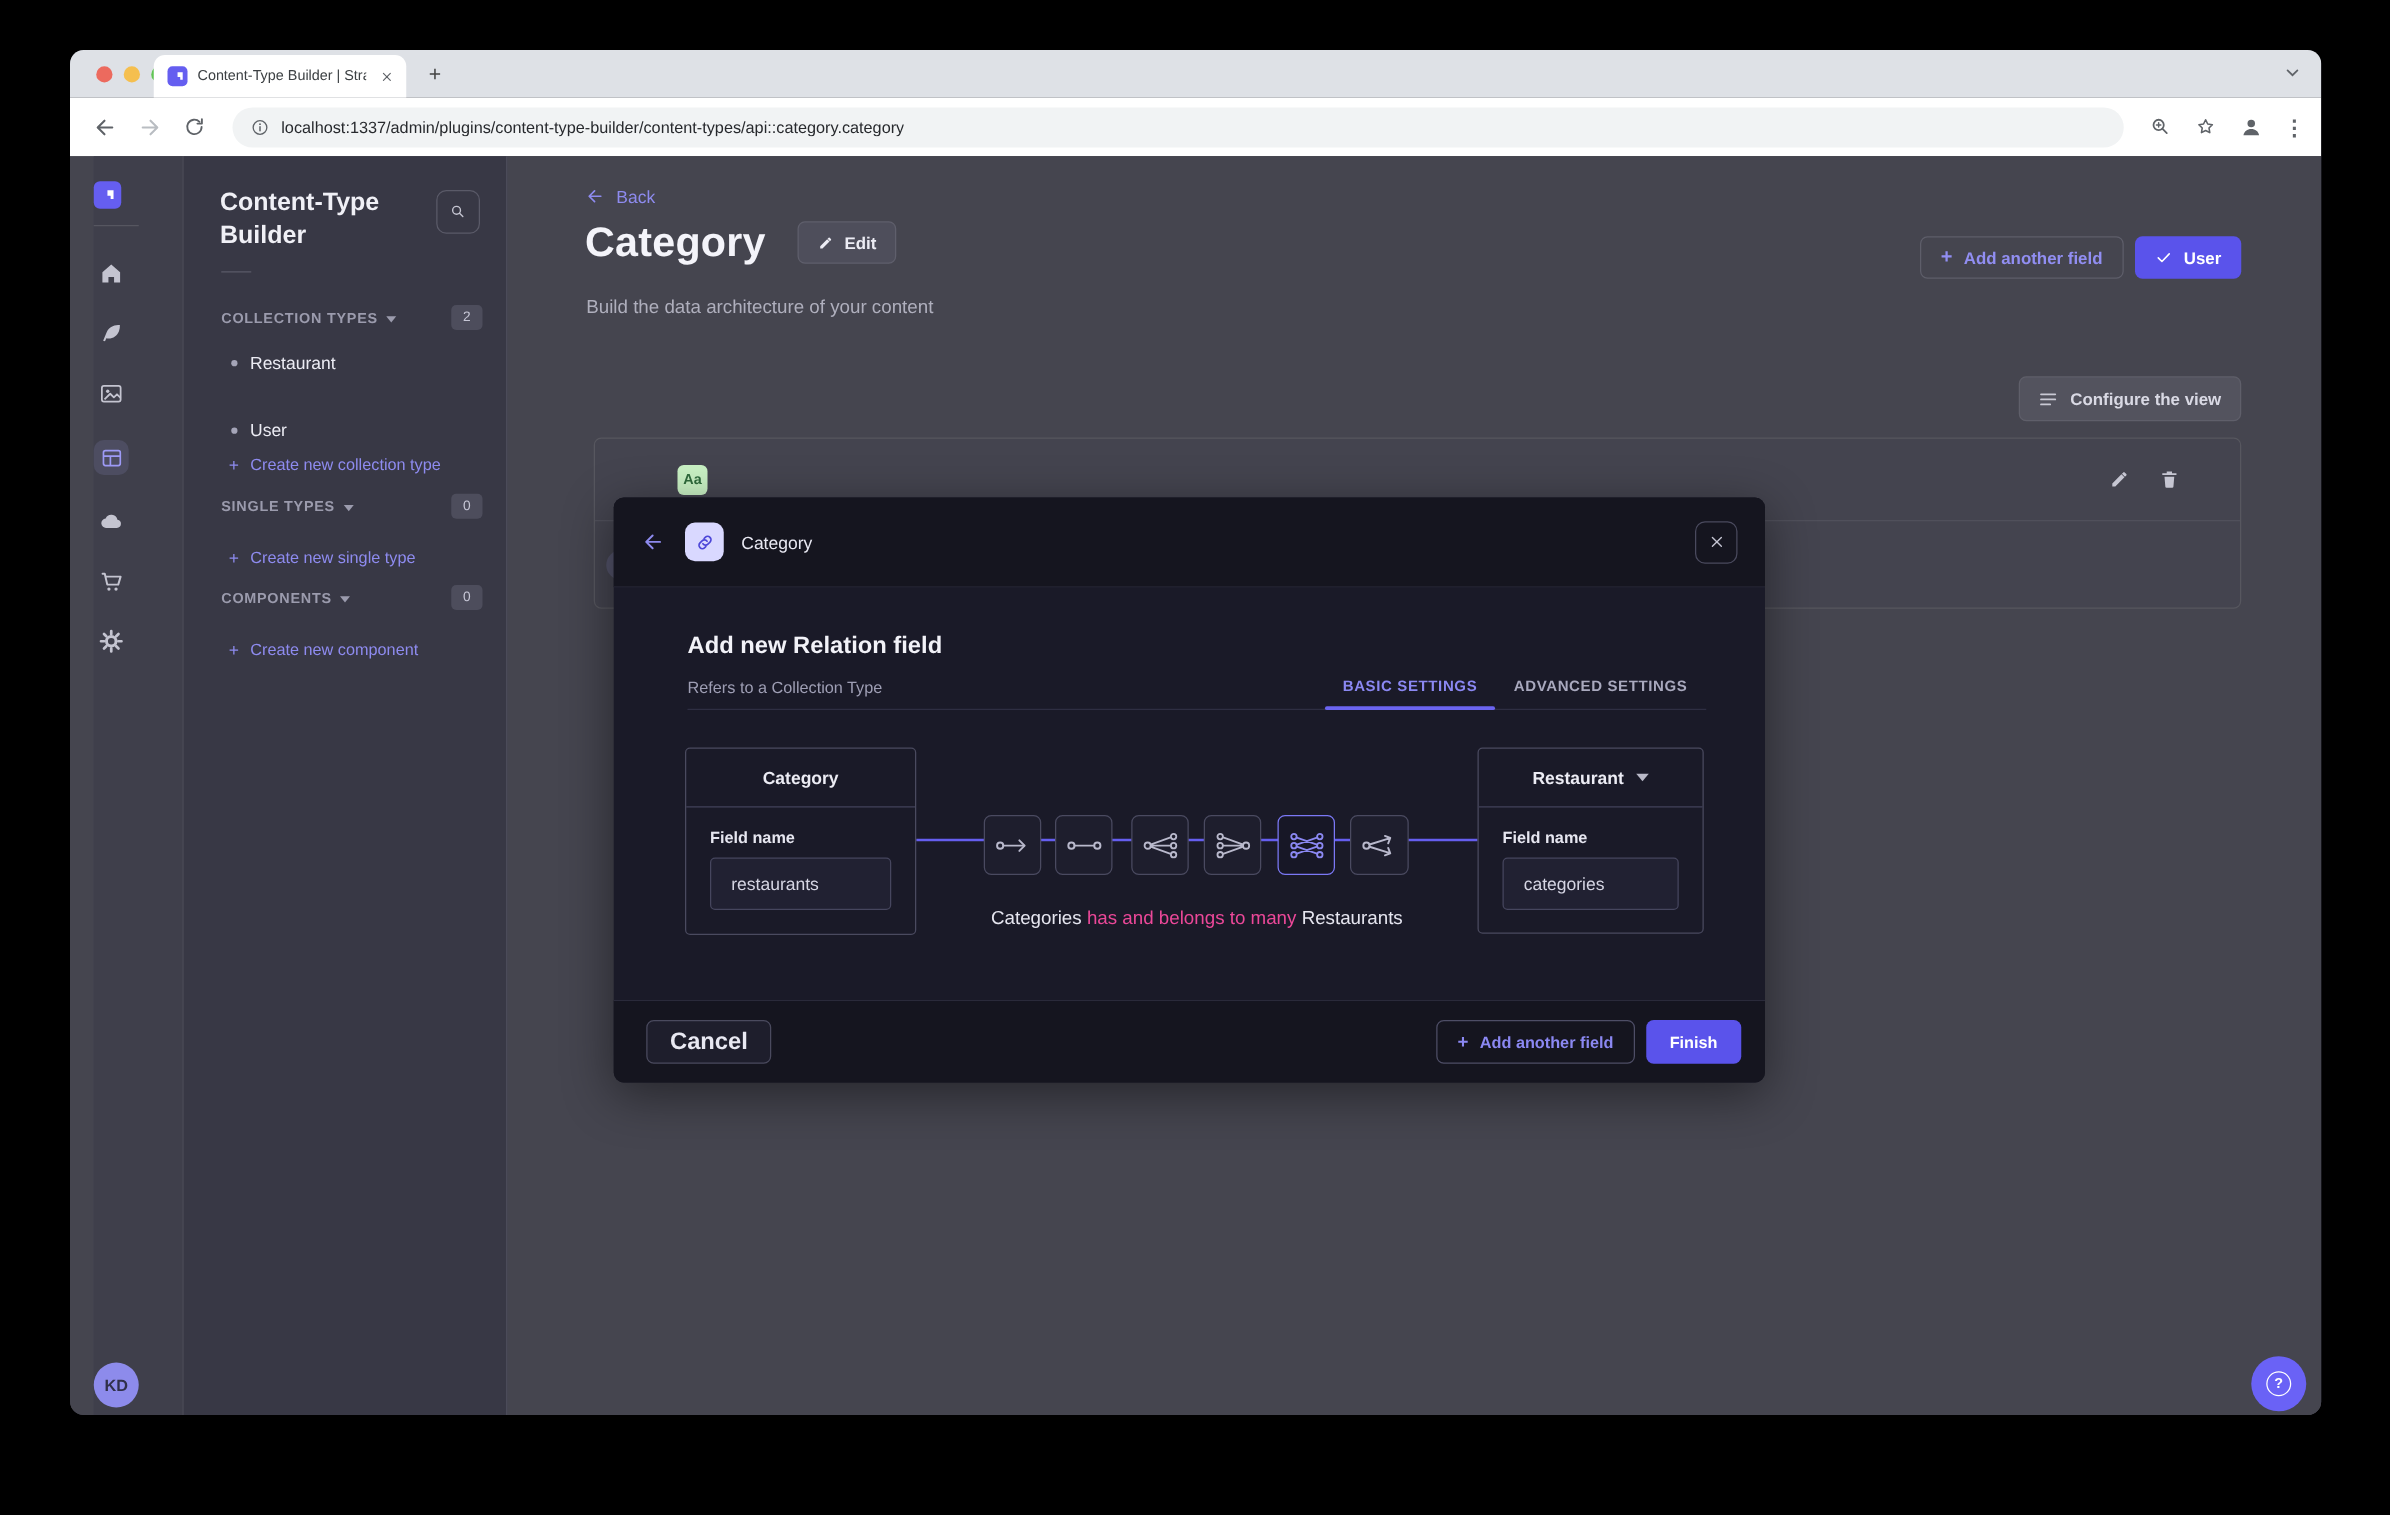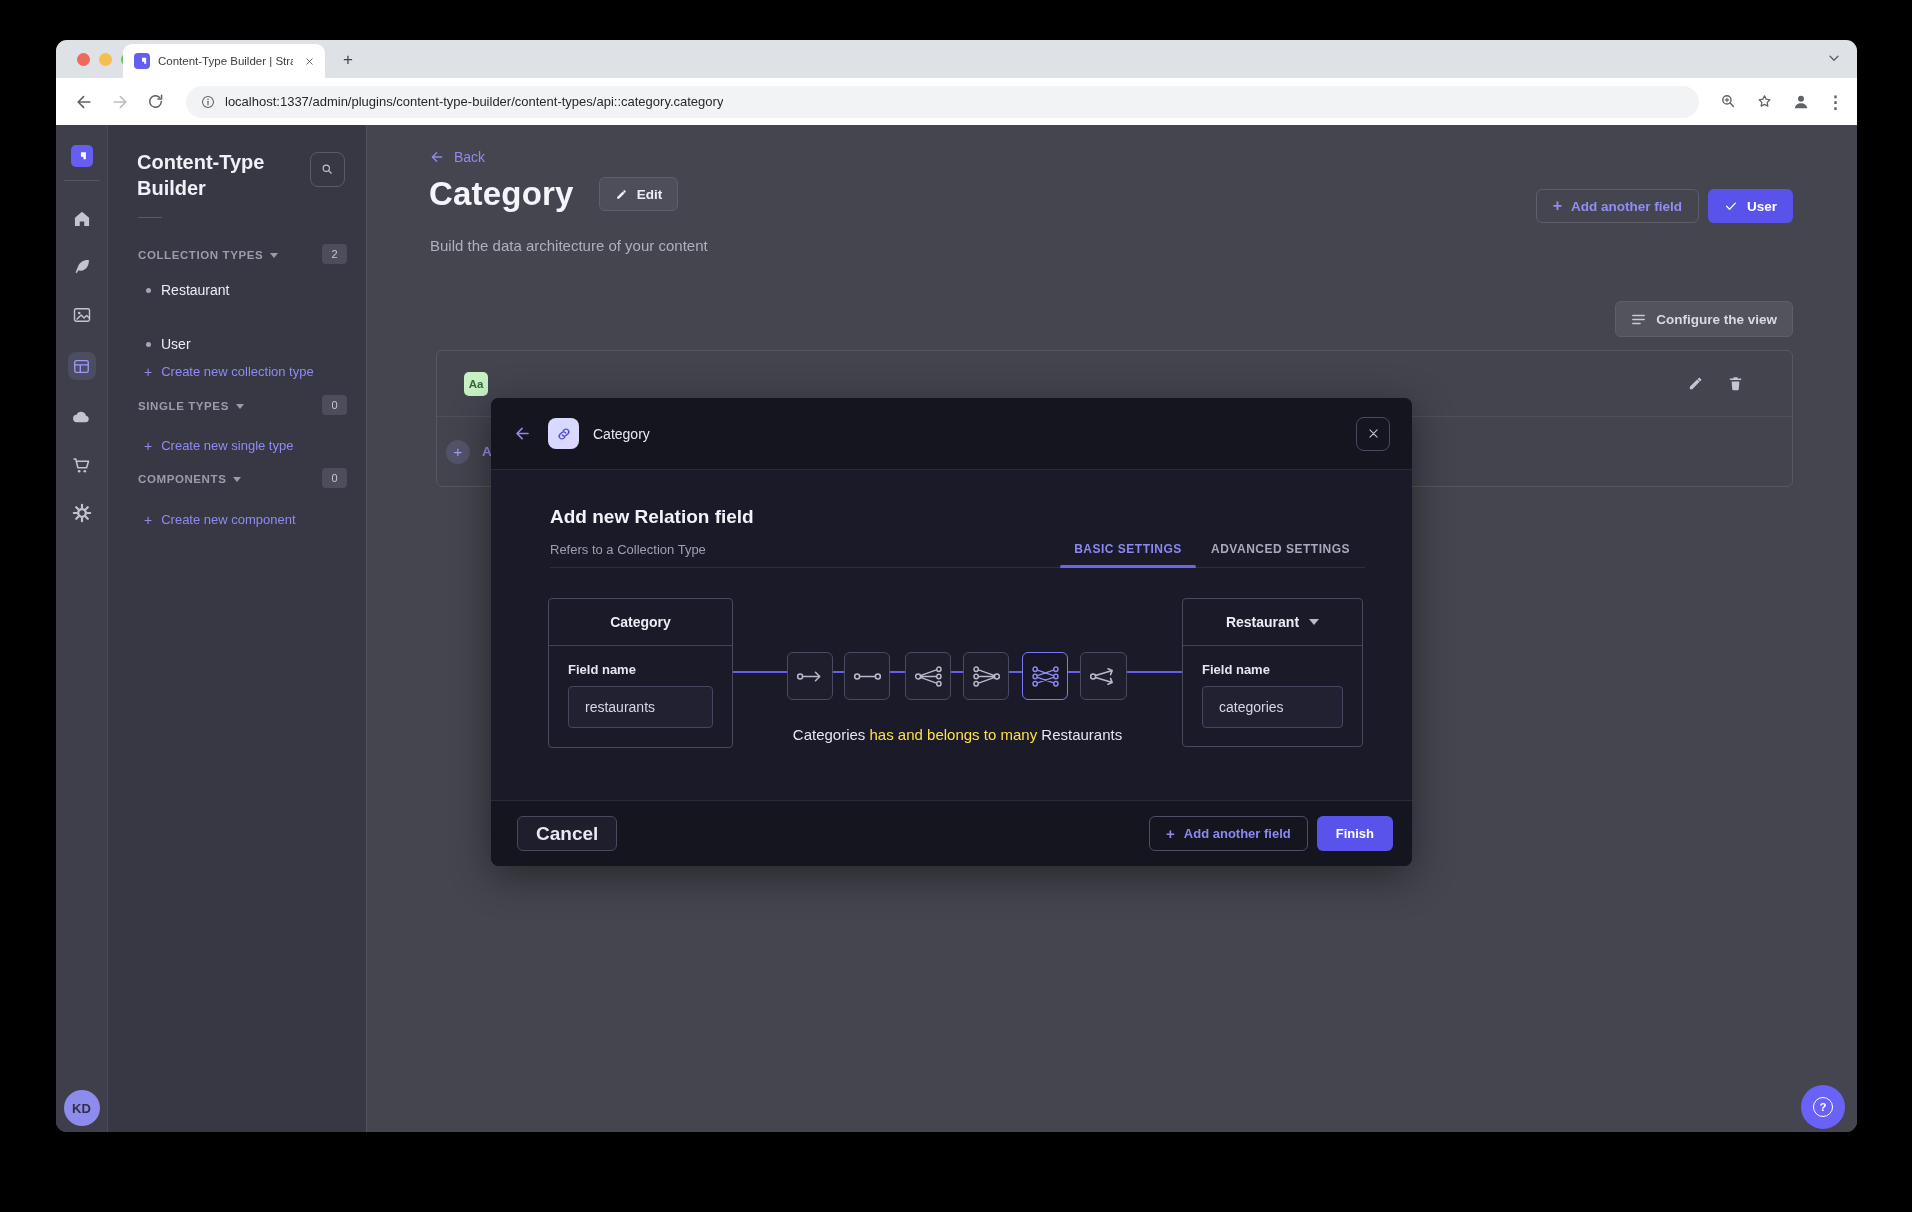--- a/index.html
+++ b/index.html
@@ -25,22 +25,22 @@
 
   .toolbar { height:47px; background:#fff; flex:none; display:flex; align-items:center; padding:0 18px; gap:16px; }
   .nav-ic { width:20px; height:20px; color:#5F6368; flex:none; }
   .nav-ic.disabled { color:#B9BDC2; }
   .url-pill { flex:1; height:32px; background:#F1F3F4; border-radius:16px; display:flex; align-items:center; padding:0 14px; gap:9px; margin:0 4px; min-width:0; }
   .url-text { font-size:13px; color:#27292D; white-space:nowrap; overflow:hidden; }
   .tb-right { display:flex; align-items:center; gap:16px; flex:none; }
 
   
   .app { flex:1; display:flex; min-height:0; background:#45454F; }
-  .rail { width:52px; background:#3F3F4B; border-right:1px solid rgba(255,255,255,.07);
-          display:flex; flex-direction:column; align-items:center; flex:none; }
+  .rail { width:72px; background:#3F3F4B; border-right:1px solid rgba(255,255,255,.07);
+          display:flex; flex-direction:column; align-items:flex-start; flex:none;margin-left:19px; }
   .rail-logo { margin-top:20px; width:22px; height:22px; border-radius:5px; background:#655EF0;
                display:flex; align-items:center; justify-content:center; }
   .rail-div { margin-top:13px; width:36px; height:1px; background:rgba(255,255,255,.12); }
   .rail-icons { display:flex; flex-direction:column; align-items:center; gap:26px; margin-top:27px; }
   .rail-ic { width:22px; height:22px; color:#C4C4D0; display:flex; align-items:center; justify-content:center; }
   .rail-ic.sel { width:28px; height:28px; border-radius:8px; background:#4D4D61; color:#9D9AF5; }
   .avatar { margin-top:auto; margin-bottom:6px; width:36px; height:36px; border-radius:50%; background:#8D8BEB;
             color:#30304A; font-size:13px; font-weight:bold; display:flex; align-items:center; justify-content:center; }
 
   .sidenav { width:259px; background:#383845; border-right:1px solid #515160; position:relative; flex:none; }
@@ -77,21 +77,21 @@
 
   
   .table { position:absolute; left:69px; right:64px; top:225px; border:1px solid #57575F; border-radius:6px;
            overflow:hidden; background:#44444F; }
   .t-head { height:52px; background:#4C4C57; border-bottom:1px solid #55555F; position:relative; display:flex; align-items:center; }
   .t-col { font-size:11.5px; font-weight:bold; letter-spacing:.9px; color:#D4D4DE; }
   .t-col.name { margin-left:27px; }
   .t-col.type { position:absolute; left:567px; }
   .t-row { height:66px; border-bottom:1px solid #50505B; display:flex; align-items:center; padding:0 48px 0 27px; }
   .aa-badge { width:24px; height:24px; border-radius:5px; background:#C9F1C4; color:#2F6B3C;
-              font-size:11.5px; font-weight:bold; display:flex; align-items:center; justify-content:center; }
+              font-size:11.5px; font-weight:bold; display:flex; align-items:center; justify-content:center;margin-left:39px; }
   .row-actions { margin-left:auto; display:flex; gap:23px; color:#C6C6D2; }
   .t-foot { height:69px; display:flex; align-items:center; padding-left:9px; gap:12px; }
   .plus-circle { width:24px; height:24px; border-radius:50%; background:#53536A; color:#A3A0F5; font-size:15px;
                  display:flex; align-items:center; justify-content:center; }
   .t-foot-label { font-size:13.5px; font-weight:600; color:#918EF2; }
 
   
   .modal { position:absolute; left:491px; top:398px; width:921px; height:468px; border-radius:8px;
            background:#1A1A28; box-shadow:0 10px 40px rgba(0,0,0,.45); z-index:50; }
   .m-head { height:72px; background:#15151F; border-bottom:1px solid #2A2A3A; border-radius:8px 8px 0 0;
@@ -120,21 +120,21 @@
   .rc-caret { width:0; height:0; border-left:5px solid transparent; border-right:5px solid transparent; border-top:6px solid #B9B9C8; }
   .rc-label { margin:16px 0 0 19px; font-size:13px; font-weight:bold; color:#E6E6F0; }
   .rc-input { display:block; margin:9px 19px 0 19px; width:calc(100% - 38px); height:42px; border-radius:4px;
               background:#212132; border:1px solid #46465E; color:#D6D6E4; font-size:14px; padding:0 16px;
               font-family:"Liberation Sans",sans-serif; }
   .connector { position:absolute; left:242px; top:201px; width:449px; height:2px; background:#655EEF; }
   .rel-box { position:absolute; top:182px; width:46px; height:48px; border:1px solid #4A4A60; border-radius:6px;
              background:#1E1E2D; color:#B9B9CC; display:flex; align-items:center; justify-content:center; }
   .rel-box.sel { border:1px solid #7B78F5; background:#171726; color:#8B88F2; }
   .rel-sentence { position:absolute; left:242px; top:256px; width:449px; text-align:center; font-size:15px; color:#E6E6F0; }
-  .rel-sentence .verb { color:#fde047; }
+  .rel-sentence .verb { color:#ec4899; }
 
   .m-foot { position:absolute; left:0; right:0; bottom:0; height:66px; background:#15151F; border-top:1px solid #2A2A3A;
             border-radius:0 0 8px 8px; display:flex; align-items:center; padding:0 19px 0 26px; gap:9px; }
   .btn-cancel { height:35px; padding:0 18px; border-radius:6px; border:1px solid #4A4A5E; background:#1E1E2C;
                 color:#E8E8F2; font-size:19px; font-weight:bold; display:flex; align-items:center; }
   .btn-m-outline { margin-left:auto; height:35px; padding:0 16px; border-radius:6px; border:1px solid #4E4E66; background:transparent;
                    color:#8B88F2; font-size:13px; font-weight:600; display:flex; align-items:center; gap:9px; }
   .btn-finish { height:35px; padding:0 19px; border-radius:6px; border:none; background:#5A53EB;
                 color:#fff; font-size:13px; font-weight:600; display:flex; align-items:center; }
 

